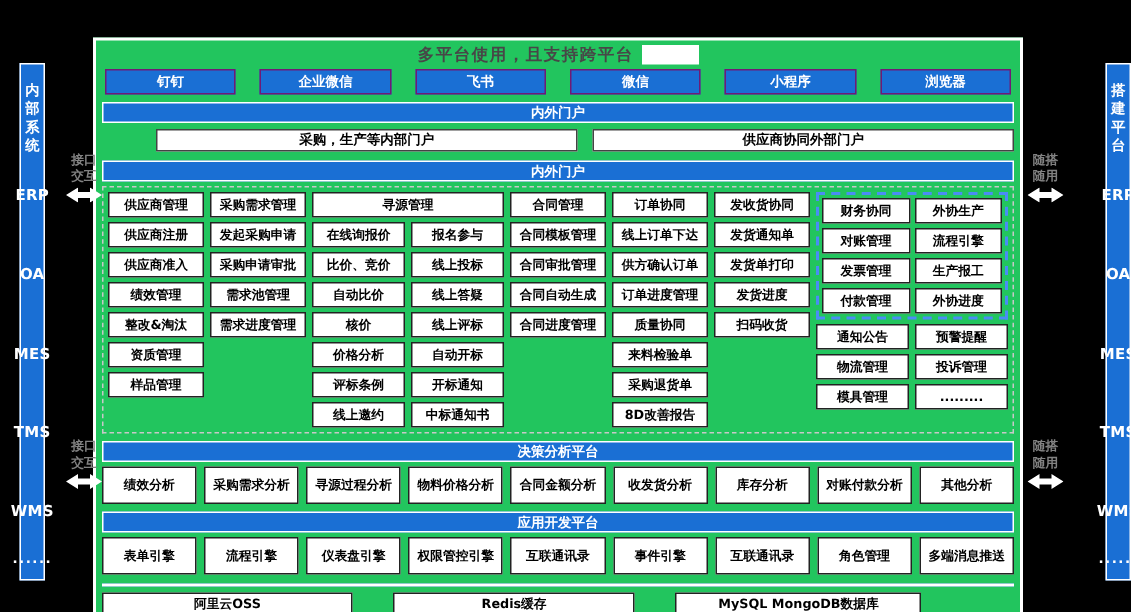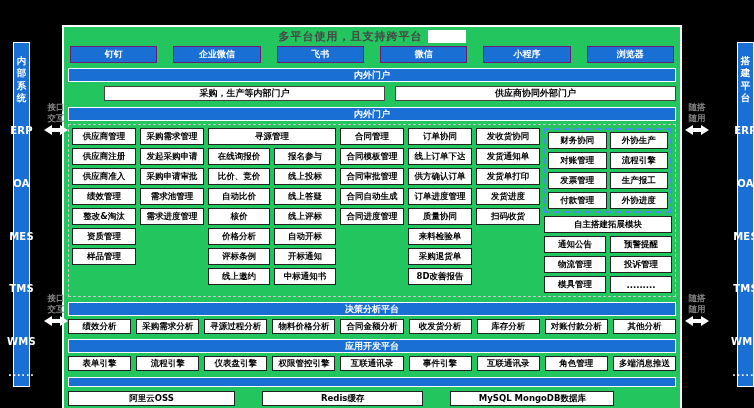--- a/index.html
+++ b/index.html
@@ -54,21 +54,21 @@
   .subrow { display:flex; gap:4px; flex:1; }
   .subcol { flex:1; display:flex; flex-direction:column; gap:3px; min-width:0; }
 
   .right-group { flex:2; display:flex; flex-direction:column; gap:3px; min-width:0; }
   .hl-box { border:2px dashed #4a8cf5; padding:2px; display:grid; grid-template-columns:1fr 1fr; gap:3px; }
   .pair-row { display:flex; gap:4px; }
   .pair-row .cell { flex:1; }
 
   #analytics-band { margin-top:5px; }
   .boxrow { display:flex; gap:5px; margin-top:3px; }
-  .boxrow .cell { flex:1; height:15px; }
+  .boxrow .cell { flex:1; height:25px; }
 
   #dev-band { margin-top:5px; }
   #bottom-band { margin-top:6px; }
 
   #infra-row { display:flex; gap:27px; margin-top:4px; }
   #infra-row .cell { height:15px; }
   #infra-row .cell:nth-child(1){ width:27.5%; }
   #infra-row .cell:nth-child(2){ width:26.5%; }
   #infra-row .cell:nth-child(3){ width:27%; }
 
@@ -232,21 +232,20 @@
             <div class="hl-box">
               <div class="cell">财务协同</div>
               <div class="cell">外协生产</div>
               <div class="cell">对账管理</div>
               <div class="cell">流程引擎</div>
               <div class="cell">发票管理</div>
               <div class="cell">生产报工</div>
               <div class="cell">付款管理</div>
               <div class="cell">外协进度</div>
             </div>
-            <div class="cell">自主搭建拓展模块</div>
             <div class="pair-row">
               <div class="cell">通知公告</div>
               <div class="cell">预警提醒</div>
             </div>
             <div class="pair-row">
               <div class="cell">物流管理</div>
               <div class="cell">投诉管理</div>
             </div>
             <div class="pair-row">
               <div class="cell">模具管理</div>

